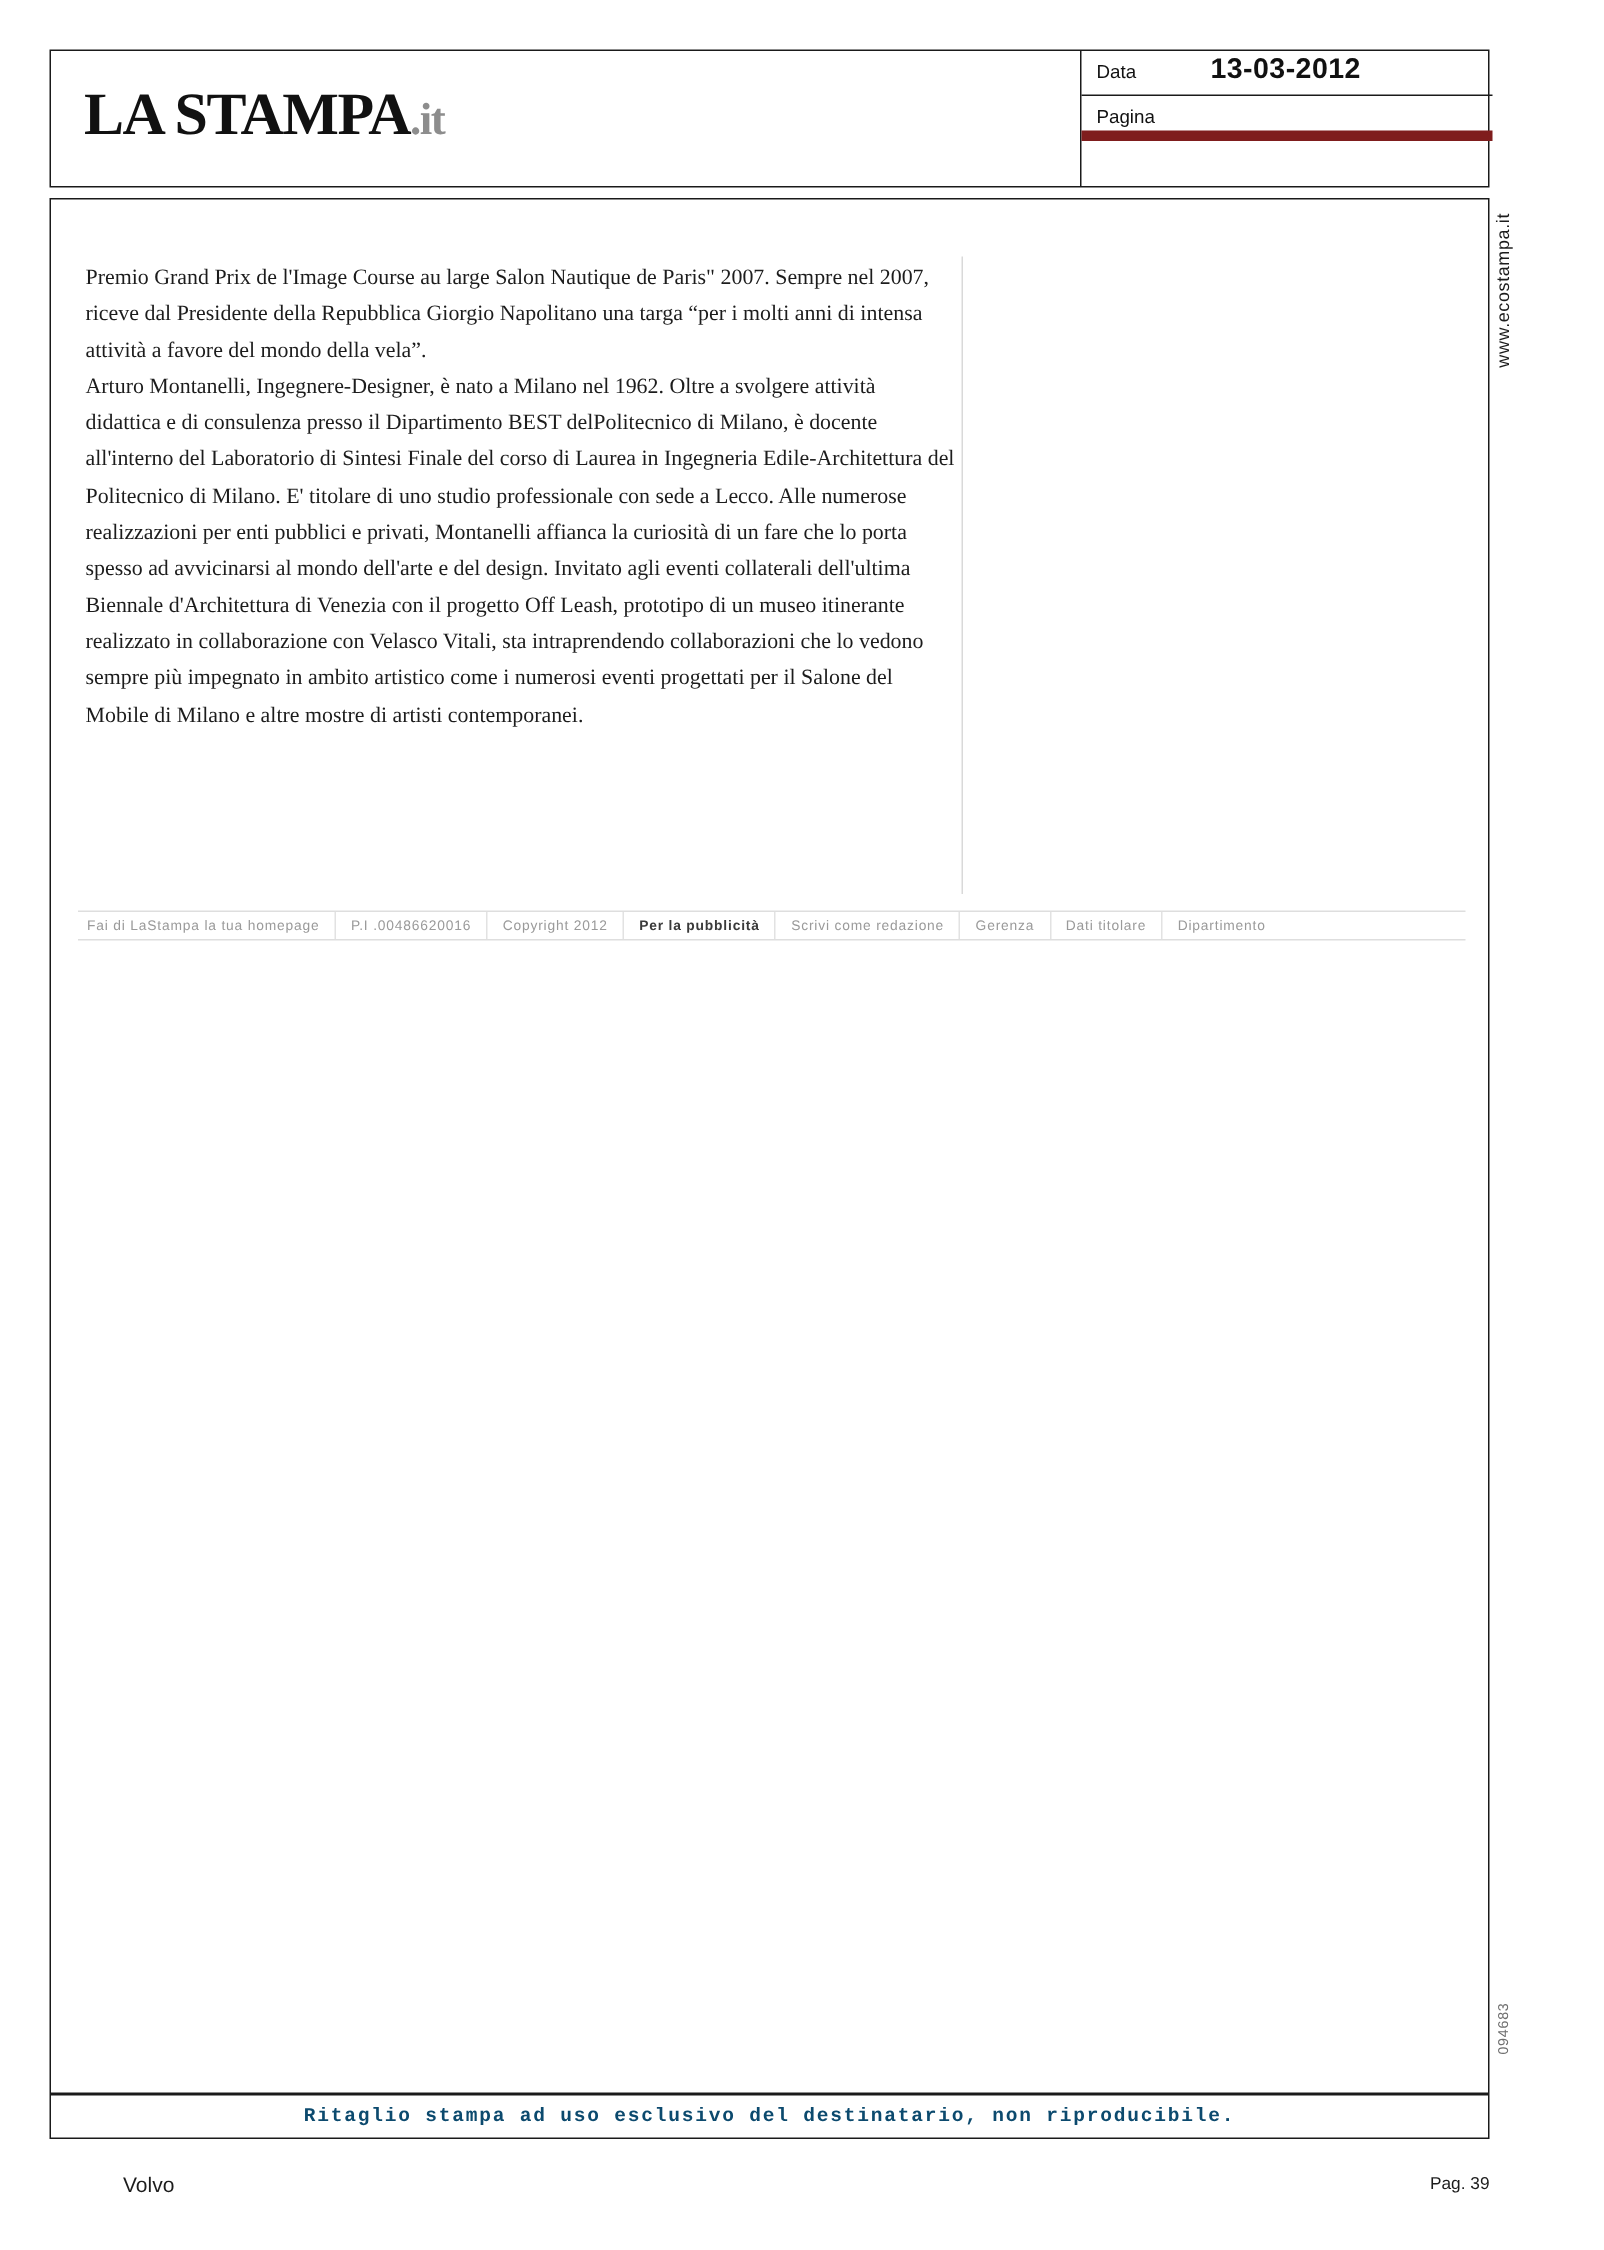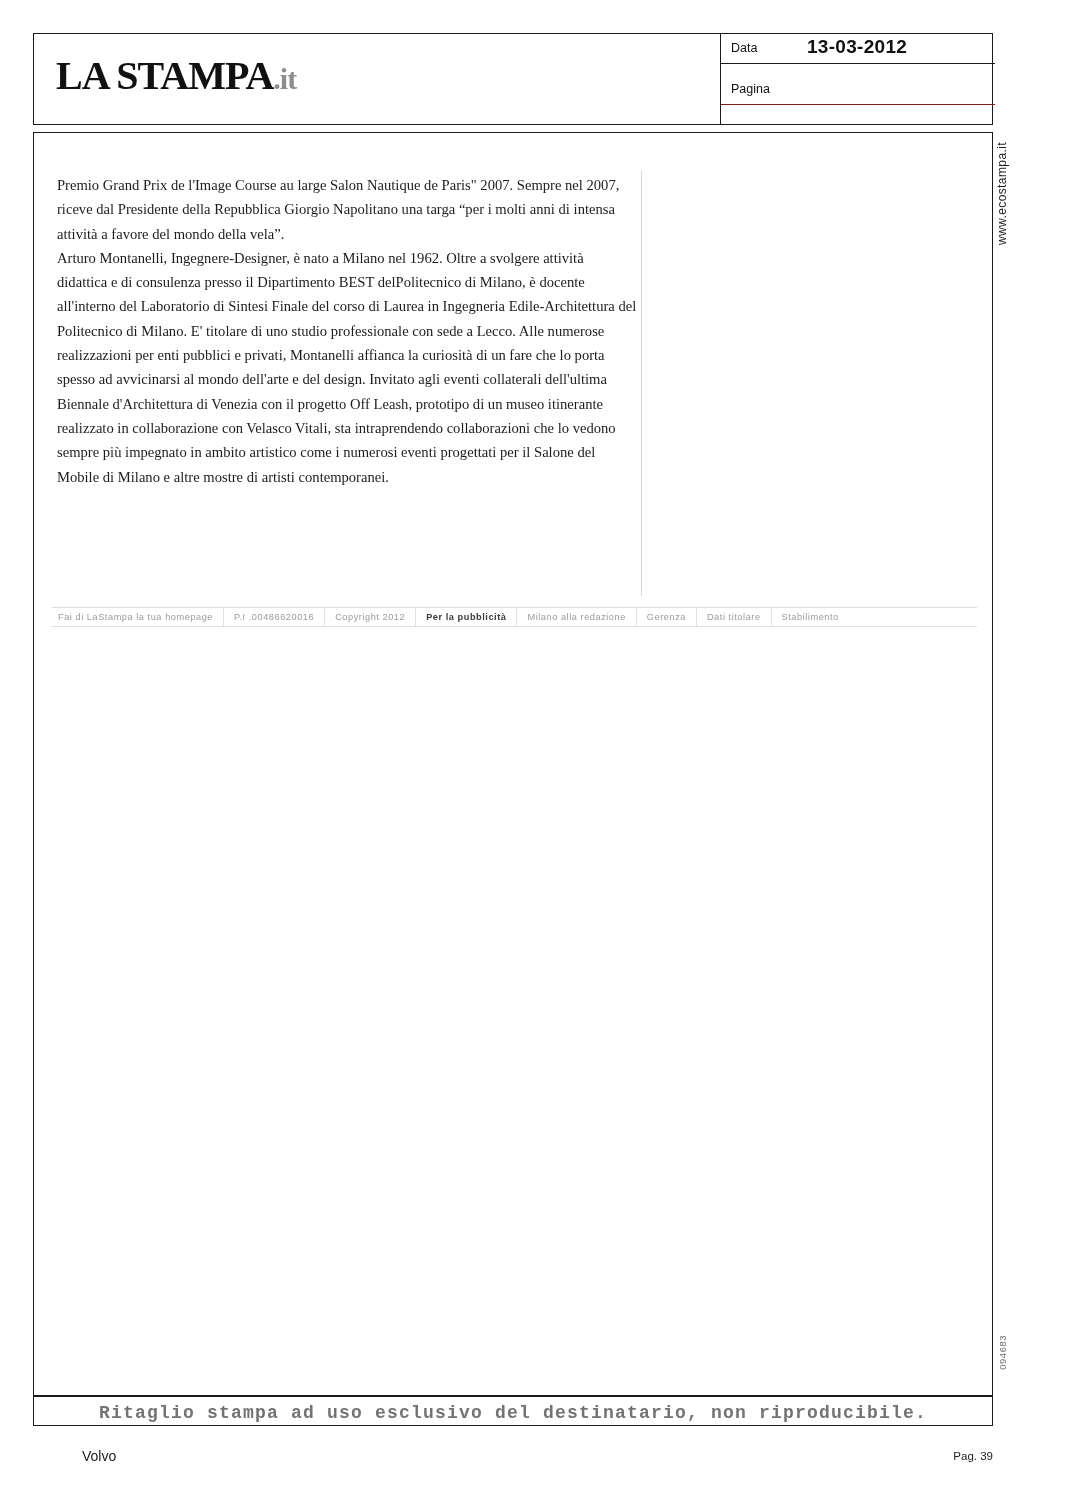--- a/index.html
+++ b/index.html
@@ -64,21 +64,21 @@
     box-sizing: border-box;
   }
   .meta-row {
     position: absolute;
     left: 0;
     width: 274px;
     box-sizing: border-box;
     height: 30px;
   }
   .meta-row.r1 { top: 0px; border-bottom: 1px solid #1a1a1a; }
-  .meta-row.r2 { top: 30px; border-bottom: 1px solid #7f1d1d; margin-top: 11px; }
+  .meta-row.r2 { top: 30px; border-bottom: 7px solid #7f1d1d; }
   .meta-row.r3 { top: 60px; }
   .meta-label {
     position: absolute;
     left: 10px;
     top: 7px;
     font-family: "Liberation Sans", sans-serif;
     font-size: 12.5px;
     color: #111;
   }
   .meta-value {
@@ -231,23 +231,23 @@
     border-bottom: 1px solid #1a1a1a;
     border-top: 1px solid #1a1a1a;
     box-sizing: border-box;
   }
   .notice-text {
     position: absolute;
     left: 0; right: 0;
     top: 6px;
     text-align: center;
     font-family: "Liberation Mono", monospace;
-    font-size: 18px;
+    font-size: 13px;
     font-weight: bold;
-    color: #737373;
+    color: #0c4a6e;
     letter-spacing: 1.2px;
   }
 
   
   .brand-foot {
     position: absolute;
     left: 82px;
     top: 1448px;
     font-family: "Liberation Sans", sans-serif;
     font-size: 14px;
@@ -293,24 +293,24 @@
 
     <div class="col-rule"></div>
 
 
     <div class="footer-links">
       <ul>
         <li>Fai di LaStampa la tua homepage</li>
         <li>P.I .00486620016</li>
         <li>Copyright 2012</li>
         <li class="strong">Per la pubblicità</li>
-        <li>Milano alla redazione</li>
+        <li>Scrivi come redazione</li>
         <li>Gerenza</li>
         <li>Dati titolare</li>
-        <li>Stabilimento</li>
+        <li>Dipartimento</li>
       </ul>
     </div>
   </div>
 
   <div class="vert-site">www.ecostampa.it</div>
   <div class="vert-code">094683</div>
 
   <div class="notice-bar">
     <div class="notice-text">Ritaglio  stampa  ad  uso esclusivo  del  destinatario,  non  riproducibile.</div>
   </div>

